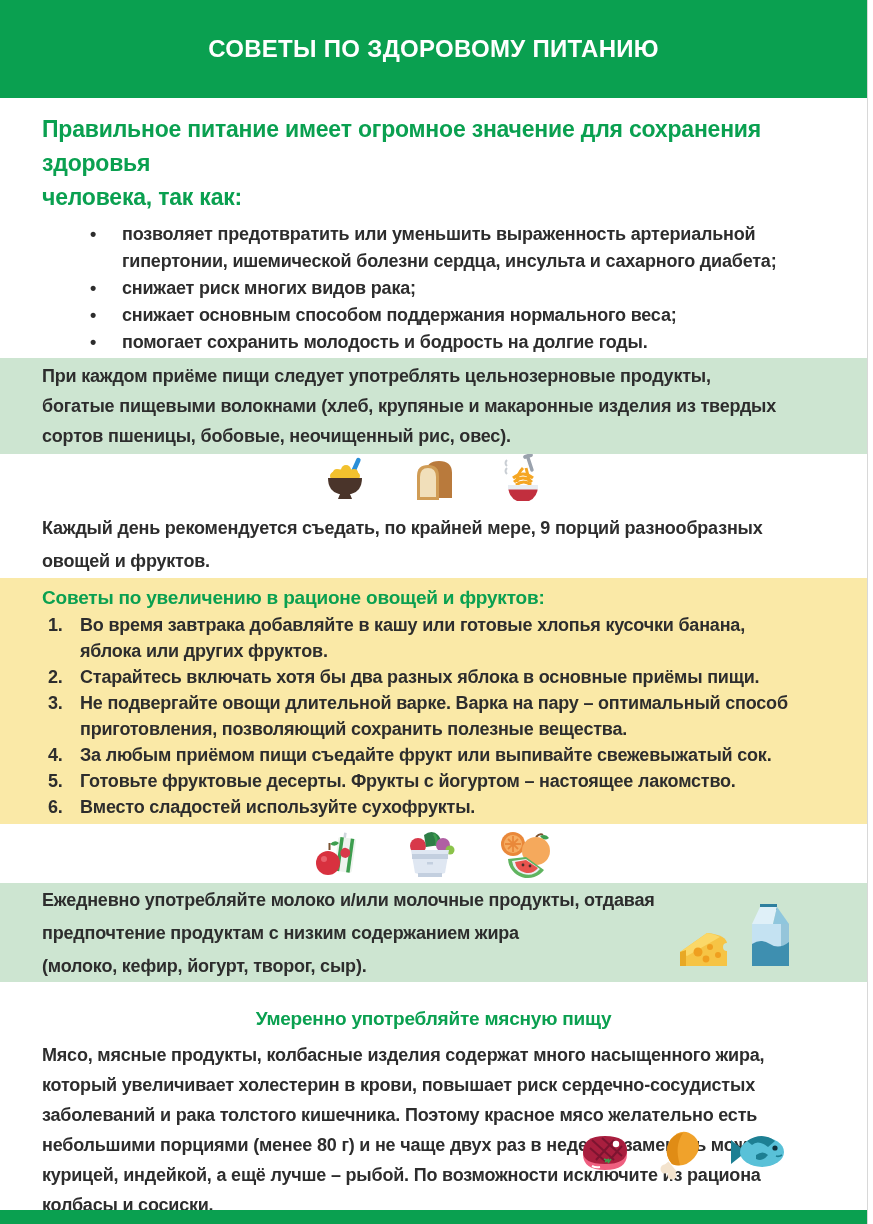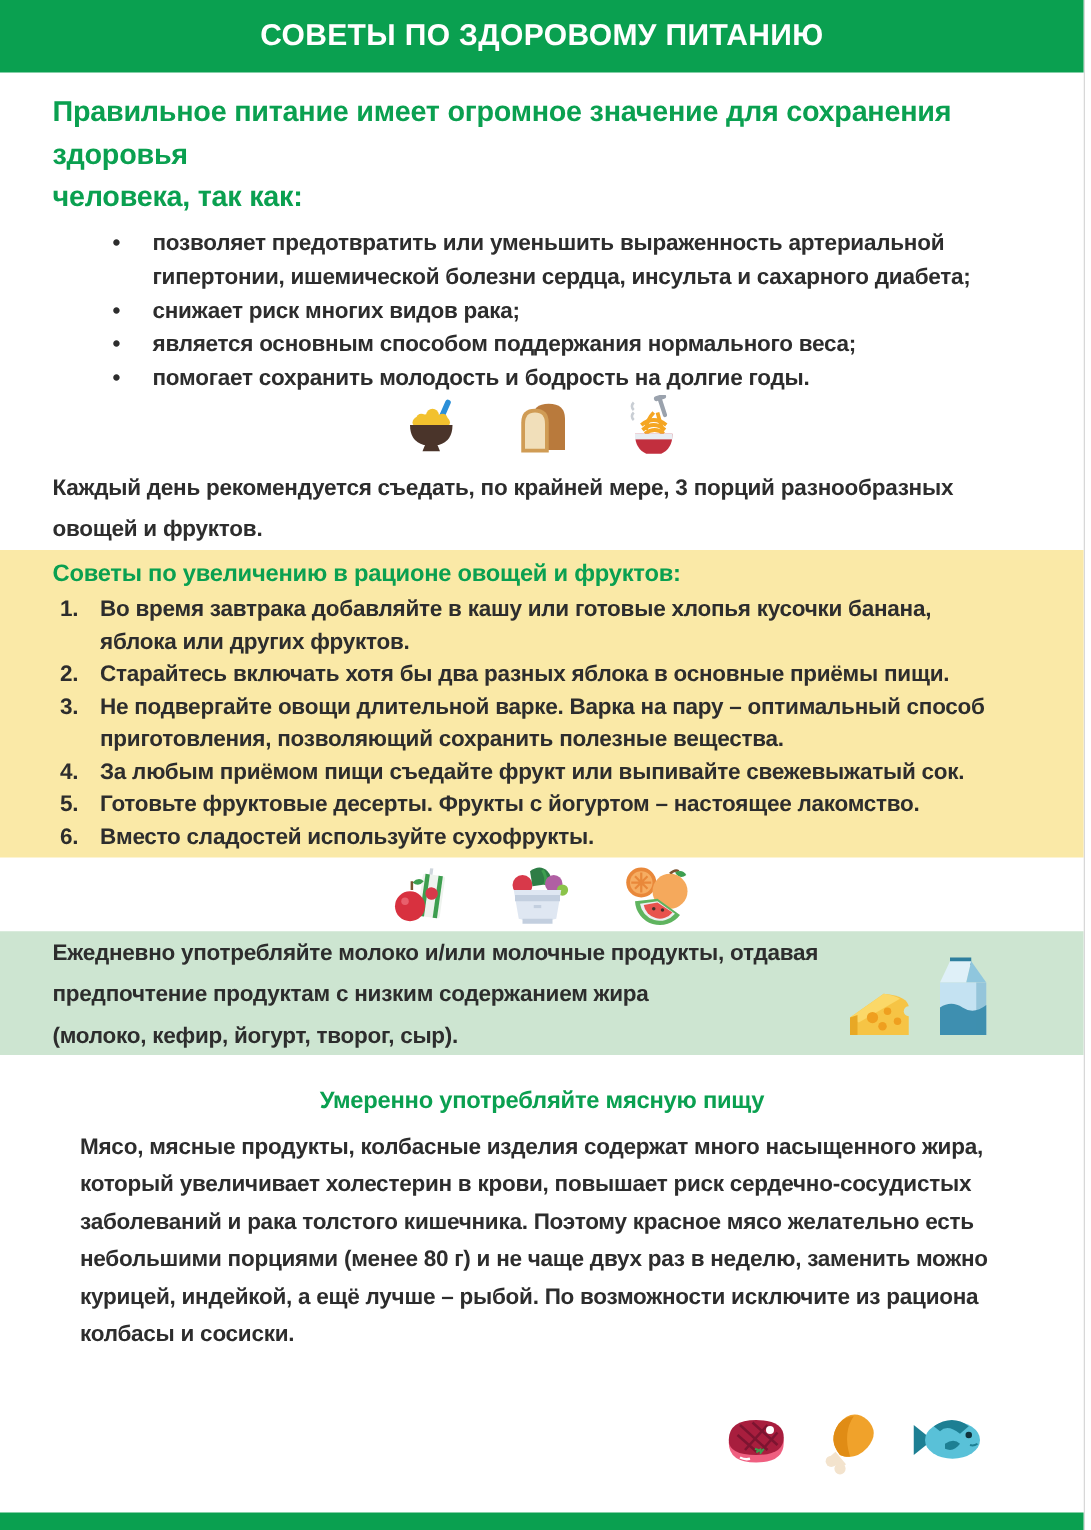--- a/index.html
+++ b/index.html
@@ -10,21 +10,21 @@
     border-right:1px solid #d8d8d8;
     overflow:hidden;
     font-family:"Liberation Sans","DejaVu Sans",sans-serif;
     font-weight:700;
     color:#2d2d2d;
     font-size:18px;
     letter-spacing:-0.2px;
   }
   .pre{white-space:pre-line;}
   .header{
-    height:58px;
+    height:98px;
     background:var(--green);
     display:flex;align-items:center;justify-content:center;
   }
   .header h1{
     margin:0;color:#ffffff;font-size:24px;letter-spacing:0.3px;
     text-transform:uppercase;
   }
   .intro{padding:14px 42px 0 42px;}
   .green-heading{
     margin:0 0 7px 0;color:var(--green);font-size:23px;line-height:34px;
@@ -44,21 +44,21 @@
   .icon-row.tall{height:59px;}
   .five{margin:6px 42px 0 42px;}
   .five p{margin:0;line-height:33px;}
   .tips{padding:6px 46px 4px 42px;margin-top:0;}
   .tips .green-heading{font-size:19px;line-height:28px;margin:0;}
   .tips .blist{padding:0 0 0 6px;}
   .tips .li{line-height:26px;}
   .dairy{position:relative;padding:1px 42px;height:99px;}
   .dairy p{margin:0;line-height:33px;width:640px;}
   .dairy-icons{position:absolute;right:70px;bottom:12px;display:flex;align-items:flex-end;gap:14px;}
-  .meat{position:relative;padding:0 64px;}
+  .meat{position:relative;padding:0 42px;}
   .meat h2{
     margin:24px 0 0 0;color:var(--green);font-size:19px;line-height:26px;text-align:center;
   }
   .meat p{margin:8px 0 16px 0;line-height:30px;}
   .meat-icons{position:absolute;top:1124px;left:578px;display:flex;align-items:center;gap:24px;}
   .footer-bar{position:absolute;left:0;bottom:0;width:100%;height:14px;background:var(--green);}
   .icon{display:block;}
 </style>
 </head>
 <body>
@@ -77,29 +77,34 @@
         <span class="marker">•</span>
         <span class="txt pre">позволяет предотвратить или уменьшить выраженность артериальной
 гипертонии, ишемической болезни сердца, инсульта и сахарного диабета;</span>
       </div>
       <div class="li">
         <span class="marker">•</span>
         <span class="txt pre">снижает риск многих видов рака;</span>
       </div>
       <div class="li">
         <span class="marker">•</span>
-        <span class="txt pre">является основным способом поддержания нормального веса;</span>
+        <span class="txt pre">снижает основным способом поддержания нормального веса;</span>
       </div>
       <div class="li">
         <span class="marker">•</span>
         <span class="txt pre">помогает сохранить молодость и бодрость на долгие годы.</span>
       </div>
     </div>
   </div>
 
+  <div class="band green-band wholegrain">
+    <p class="pre">При каждом приёме пищи следует употреблять цельнозерновые продукты,
+богатые пищевыми волокнами (хлеб, крупяные и макаронные изделия из твердых
+сортов пшеницы, бобовые, неочищенный рис, овес).</p>
+  </div>
 
   <div class="icon-row">
     <svg class="icon" width="48" height="48" viewBox="0 0 48 48">
       <rect x="32" y="1" width="4.5" height="20" rx="2.2" fill="#2b8fd8" transform="rotate(24 34 11)"></rect>
       <ellipse cx="24" cy="20" rx="15" ry="7" fill="#f2c12e"></ellipse>
       <circle cx="16" cy="17" r="4" fill="#f2c12e"></circle>
         <circle cx="25" cy="14" r="5" fill="#f2c12e"></circle>
         <circle cx="33" cy="17" r="4" fill="#f2c12e"></circle>
       <path d="M7 22 H41 Q41 35 30 38 H18 Q7 35 7 22 Z" fill="#4a342a"></path>
       <path d="M19 38 H29 L31 43 H17 Z" fill="#4a342a"></path>
@@ -114,21 +119,21 @@
       <rect x="29" y="1" width="3.4" height="17" rx="1.6" fill="#9aa2ad" transform="rotate(-18 31 9)"></rect>
       <rect x="24" y="0" width="10" height="4" rx="2" fill="#9aa2ad" transform="rotate(-18 29 2)"></rect>
       <path d="M15 28 q9 -8 18 0 M14 24 q10 -8 20 0 M17 31 q8 -6 15 0" stroke="#f5a623" stroke-width="3" fill="none"></path>
       <path d="M24 14 q-6 6 -6 14 M27 14 q2 8 4 14" stroke="#f5a623" stroke-width="3" fill="none"></path>
       <path d="M9 31 H39 Q39 43 30 47 H18 Q9 43 9 31 Z" fill="#c22f3e"></path>
       <rect x="9" y="31" width="30" height="4.5" fill="#e8edf2"></rect>
     </svg>
   </div>
 
   <div class="five">
-    <p class="pre">Каждый день рекомендуется съедать, по крайней мере, 3 порций разнообразных
+    <p class="pre">Каждый день рекомендуется съедать, по крайней мере, 9 порций разнообразных
 овощей и фруктов.</p>
   </div>
 
   <div class="band yellow-band tips">
     <p class="green-heading">Советы по увеличению в рационе овощей и фруктов:</p>
     <div class="blist">
       <div class="li">
         <span class="marker">1.</span>
         <span class="txt pre">Во время завтрака добавляйте в кашу или готовые хлопья кусочки банана,
 яблока или других фруктов.</span>

